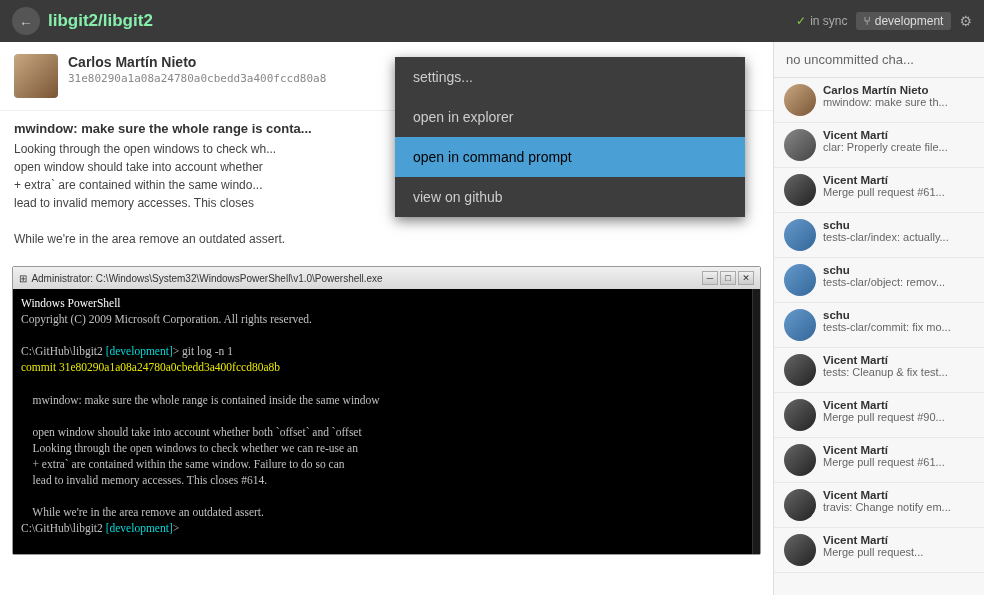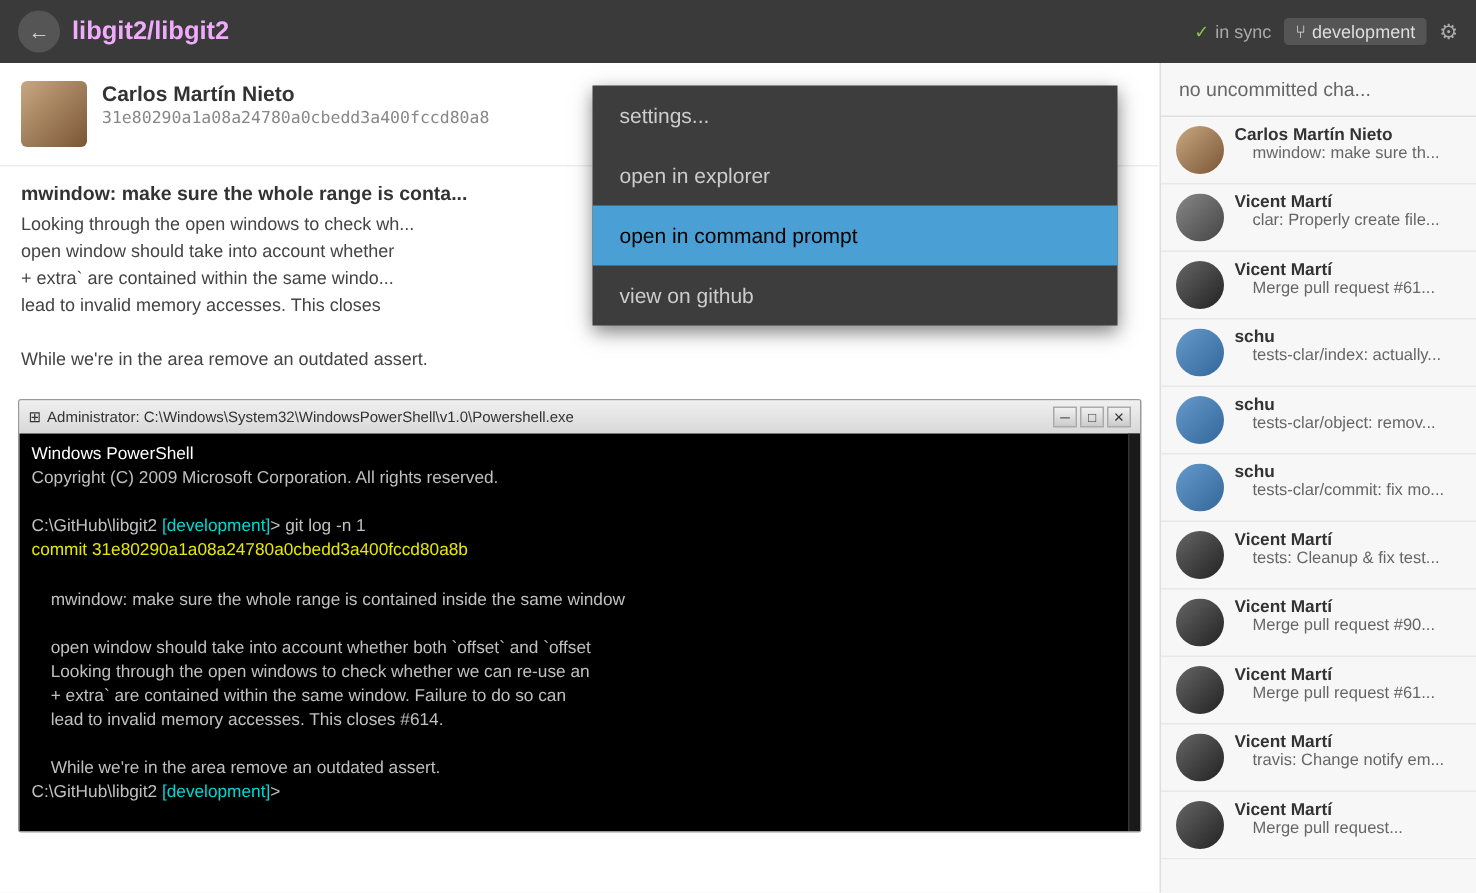--- a/index.html
+++ b/index.html
@@ -11,21 +11,21 @@
       background: #3a3a3a; color: #ccc;
       height: 42px; padding: 0 12px; gap: 8px;
     }
     .back-btn {
       width: 28px; height: 28px; border-radius: 50%;
       background: #555; border: none; cursor: pointer;
       display: flex; align-items: center; justify-content: center;
       color: #ccc; font-size: 14px;
     }
     .header-title { color: #fff; font-size: 17px; font-weight: 300; flex: 1; }
-    .header-title span { color: #f0abfc; font-weight: 600; }
+    .header-title span { color: #86efac; font-weight: 600; }
     .sync-status { font-size: 12px; color: #aaa; display: flex; align-items: center; gap: 4px; }
     .sync-check { color: #8bc34a; }
     .branch-badge {
       background: #555; border-radius: 3px;
       padding: 2px 8px; font-size: 12px; color: #ddd;
       display: flex; align-items: center; gap: 4px;
     }
     .gear-icon { cursor: pointer; font-size: 14px; color: #aaa; }
 
     
@@ -58,21 +58,21 @@
     }
     .terminal-icon { font-size: 10px; }
     .terminal-title-text { flex: 1; font-size: 10px; }
     .terminal-controls { display: flex; gap: 2px; }
     .terminal-btn {
       width: 16px; height: 14px; background: linear-gradient(to bottom, #f0f0f0, #ccc);
       border: 1px solid #aaa; font-size: 9px; display: flex; align-items: center; justify-content: center;
       cursor: pointer;
     }
     .terminal-body {
-      background: #000; color: #c0c0c0; font-family: Liberation Sans, sans-serif;
+      background: #000; color: #c0c0c0; font-family: Liberation Serif, serif;
       font-size: 11.5px; padding: 6px 8px; line-height: 1.4; height: 265px; overflow: hidden;
       position: relative;
     }
     .terminal-body .line { white-space: pre; }
     .t-white { color: #fff; }
     .t-yellow { color: #e8e800; }
     .t-cyan { color: #00d8d8; }
     .t-scrollbar {
       position: absolute; right: 0; top: 0; bottom: 0; width: 8px;
       background: #1a1a1a; border-left: 1px solid #333;
@@ -100,21 +100,21 @@
     .history-title { font-size: 15px; font-weight: 600; color: #444; padding: 8px 12px 6px; }
     .history-list { overflow: hidden; }
     .history-item {
       display: flex; align-items: flex-start; padding: 6px 10px; border-bottom: 1px solid #e8e8e8;
       gap: 7px;
     }
     .hist-avatar { width: 32px; height: 32px; border-radius: 50%; flex-shrink: 0; overflow: hidden; }
     .hist-avatar-inner { width: 100%; height: 100%; }
     .hist-meta { flex: 1; overflow: hidden; }
     .hist-author { font-size: 11.5px; font-weight: 600; color: #333; }
-    .hist-msg { font-size: 11px; color: #666; white-space: nowrap; overflow: hidden; text-overflow: ellipsis; margin-left: 12px; }
+    .hist-msg { font-size: 11px; color: #666; white-space: nowrap; overflow: hidden; text-overflow: ellipsis; }
 
     
     .av-brown { background: linear-gradient(135deg, #c8a882, #7a5535); }
     .av-gray { background: linear-gradient(135deg, #888, #444); }
     .av-blue { background: linear-gradient(135deg, #6699cc, #336699); }
     .av-dark { background: linear-gradient(135deg, #666, #222); }
   </style>
 </head>
 <body>
 

